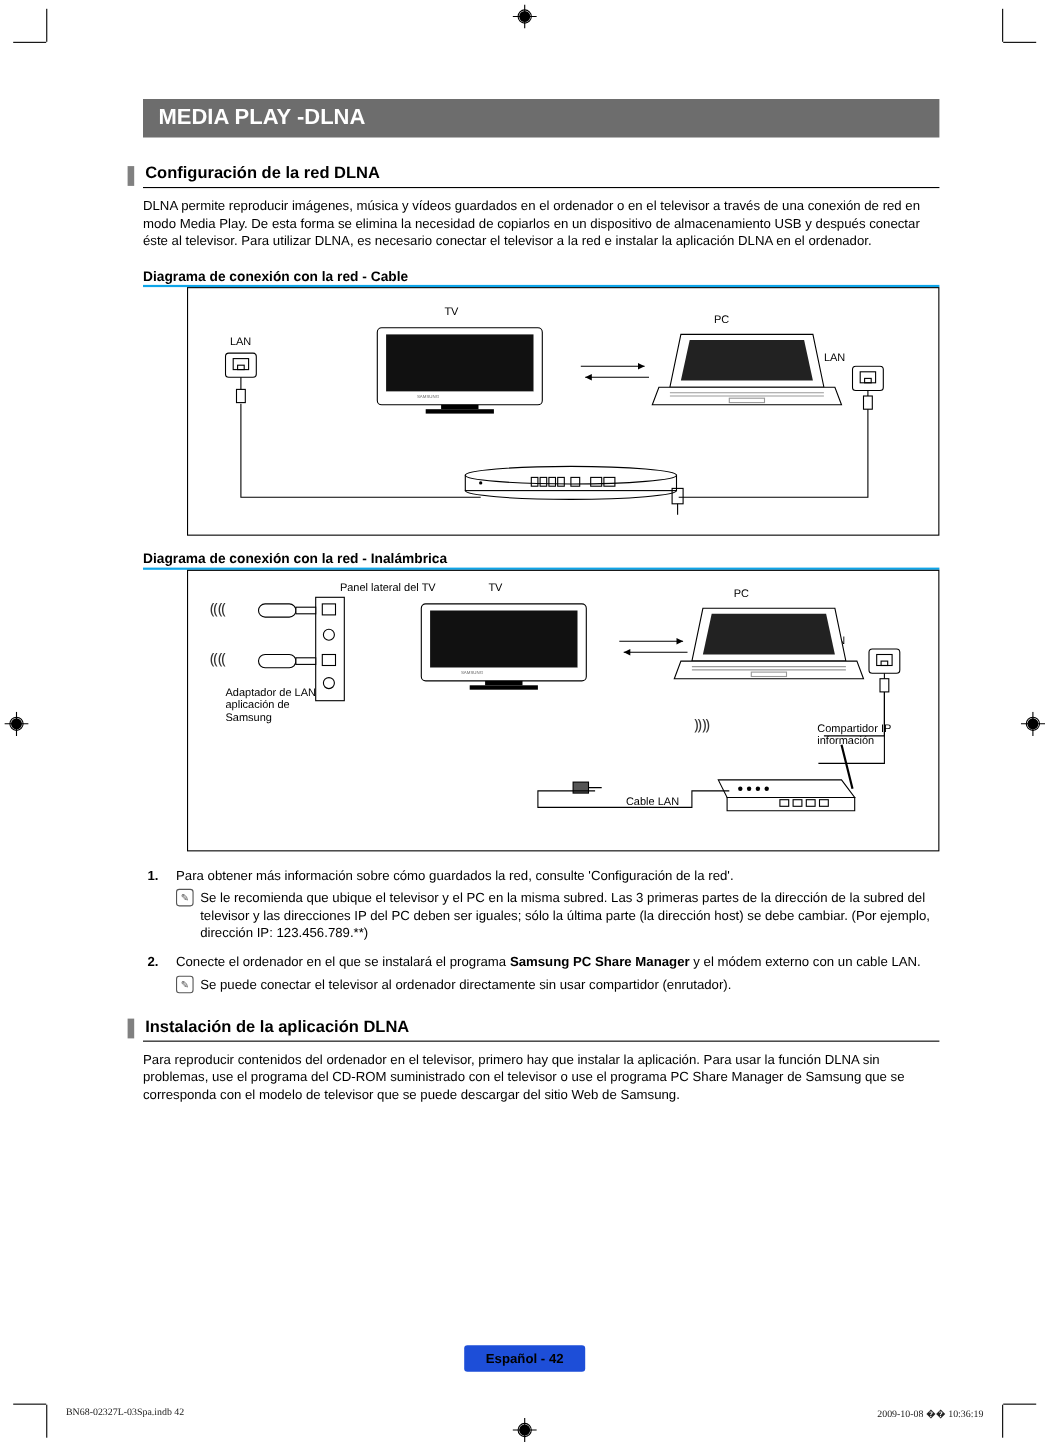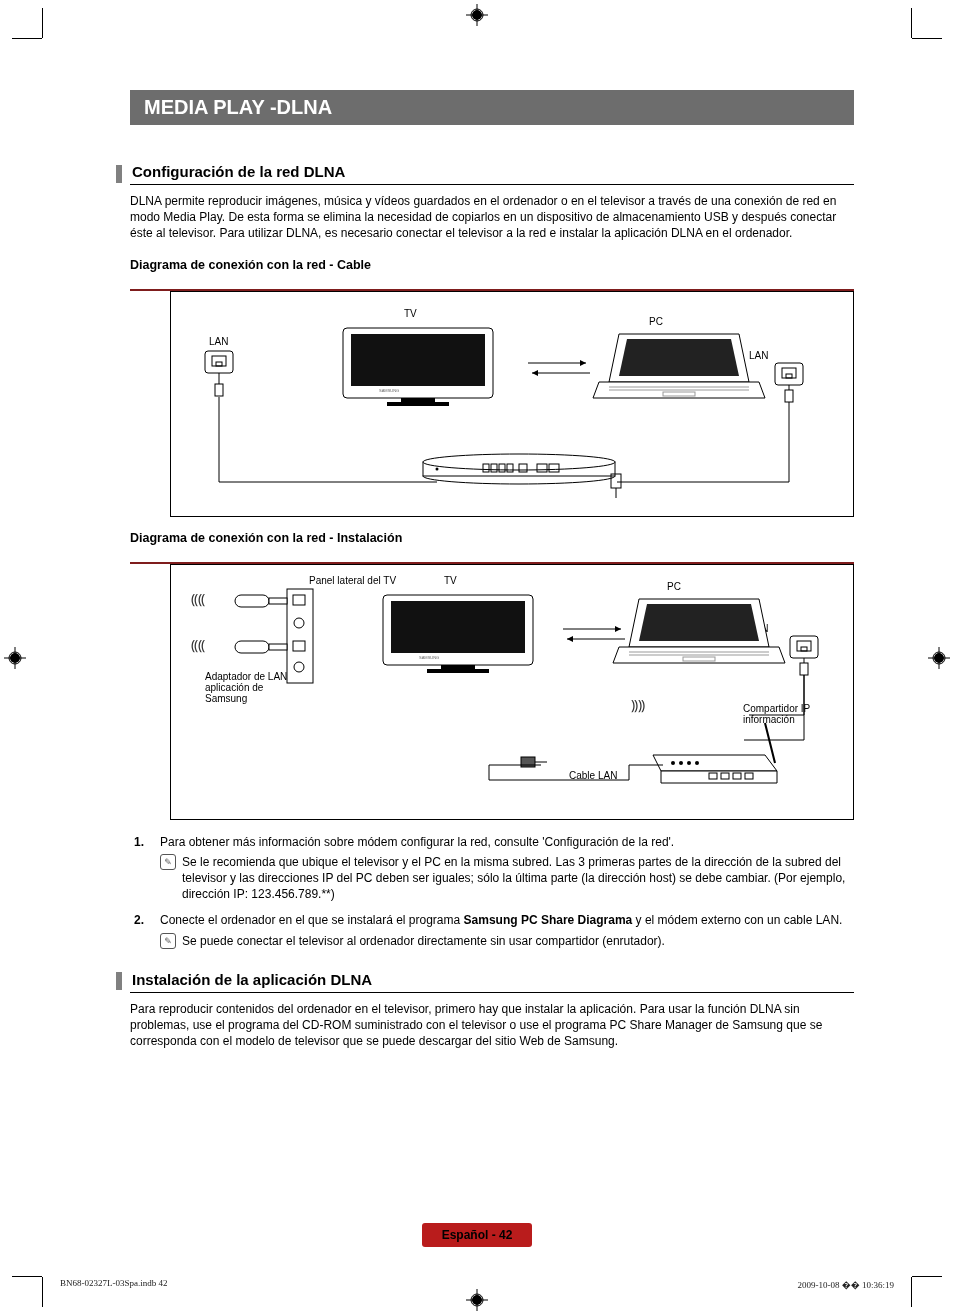--- a/index.html
+++ b/index.html
@@ -20,21 +20,21 @@
     background: #6d6d6d;
     color: #fff;
     font-weight: bold;
     font-size: 20px;
     padding: 6px 14px;
   }
   .section-heading {
     display: flex;
     align-items: center;
     border-bottom: 1px solid #000;
-    margin-top: 38px;
+    margin-top: 24px;
     margin-bottom: 8px;
   }
   .section-heading .bar {
     width: 6px;
     height: 18px;
     background: #808080;
     margin-right: 10px;
     margin-left: -14px;
   }
   .section-heading .title {
@@ -44,22 +44,22 @@
   }
   .intro-text {
     font-size: 12px;
     line-height: 1.35;
     margin-bottom: 16px;
   }
   .diagram-subtitle {
     font-weight: bold;
     font-size: 12.5px;
     color: #000;
-    border-bottom: 2px solid #7f1d1d;
-    padding-bottom: 17px;
+    border-bottom: 2px solid #0ea5e9;
+    padding-bottom: 1px;
     margin-top: 0;
     margin-bottom: 0;
   }
   .diagram-box {
     border: 1px solid #000;
     margin: 0 0 14px 40px;
     padding: 10px 18px 14px 18px;
     position: relative;
     min-height: 200px;
   }
@@ -114,21 +114,21 @@
     height: 14px;
     font-size: 9px;
     text-align: center;
     line-height: 14px;
     flex: 0 0 14px;
     color: #555;
   }
   .note-text { flex: 1; }
 
   .footer-pill {
-    background: #b91c1c;
+    background: #1d4ed8;
     border-radius: 3px;
     display: inline-block;
     padding: 5px 20px;
     font-weight: bold;
     font-size: 12px;
   }
   .footer-area {
     position: absolute;
     bottom: 68px;
     left: 0;
@@ -312,21 +312,21 @@
         </svg>
       </div>
 
       <svg width="640" height="210" style="position:absolute;left:0;top:0;pointer-events:none">
         <path d="M 30 95 L 30 180 L 248 180" fill="none" stroke="#000"></path>
         <path d="M 428 180 L 600 180 L 600 100" fill="none" stroke="#000"></path>
       </svg>
     </div>
   </div>
 
-  <div class="diagram-subtitle">Diagrama de conexión con la red - Instalación</div>
+  <div class="diagram-subtitle">Diagrama de conexión con la red - Inalámbrica</div>
   <div class="diagram-box" style="min-height:230px;">
     <div class="diagram-inner" style="height:230px;">
       <div class="d-label" style="left:120px; top:0;">Panel lateral del TV</div>
       <div class="d-label" style="left:255px; top:0;">TV</div>
       <div class="d-label" style="left:478px; top:6px;">PC</div>
       <div class="d-label" style="left:560px; top:48px;">LAN</div>
       <div class="d-label" style="left:16px; top:96px; text-align:left;">
         <span>Adaptador de LAN</span><br>
         <span>aplicación de</span><br>
         <span>Samsung</span>
@@ -423,28 +423,28 @@
         <path d="M 352 190 L 300 190 L 300 205 L 440 205 L 440 190 L 474 190" fill="none" stroke="#000"></path>
         <path d="M 615 100 L 615 140 L 560 140" fill="none" stroke="#000" stroke-dasharray="0"></path>
 
         <path d="M 555 165 L 615 165 L 615 100" fill="none" stroke="#000"></path>
       </svg>
     </div>
   </div>
 
   <ol class="steps">
     <li>
-      <span>Para obtener más información sobre módem configurar la red, consulte 'Configuración de la red'.</span>
+      <span>Para obtener más información sobre cómo guardados la red, consulte 'Configuración de la red'.</span>
       <div class="note">
         <div class="note-icon">✎</div>
         <div class="note-text">Se le recomienda que ubique el televisor y el PC en la misma subred. Las 3 primeras partes de la dirección de la subred del televisor y las direcciones IP del PC deben ser iguales; sólo la última parte (la dirección host) se debe cambiar. (Por ejemplo, dirección IP: 123.456.789.**)</div>
       </div>
     </li>
     <li>
-      <span>Conecte el ordenador en el que se instalará el programa </span><b>Samsung PC Share Diagrama</b><span> y el módem externo con un cable LAN.</span>
+      <span>Conecte el ordenador en el que se instalará el programa </span><b>Samsung PC Share Manager</b><span> y el módem externo con un cable LAN.</span>
       <div class="note">
         <div class="note-icon">✎</div>
         <div class="note-text">Se puede conectar el televisor al ordenador directamente sin usar compartidor (enrutador).</div>
       </div>
     </li>
   </ol>
 
   <div class="section-heading" style="margin-top:22px;">
     <div class="bar"></div>
     <div class="title">Instalación de la aplicación DLNA</div>

